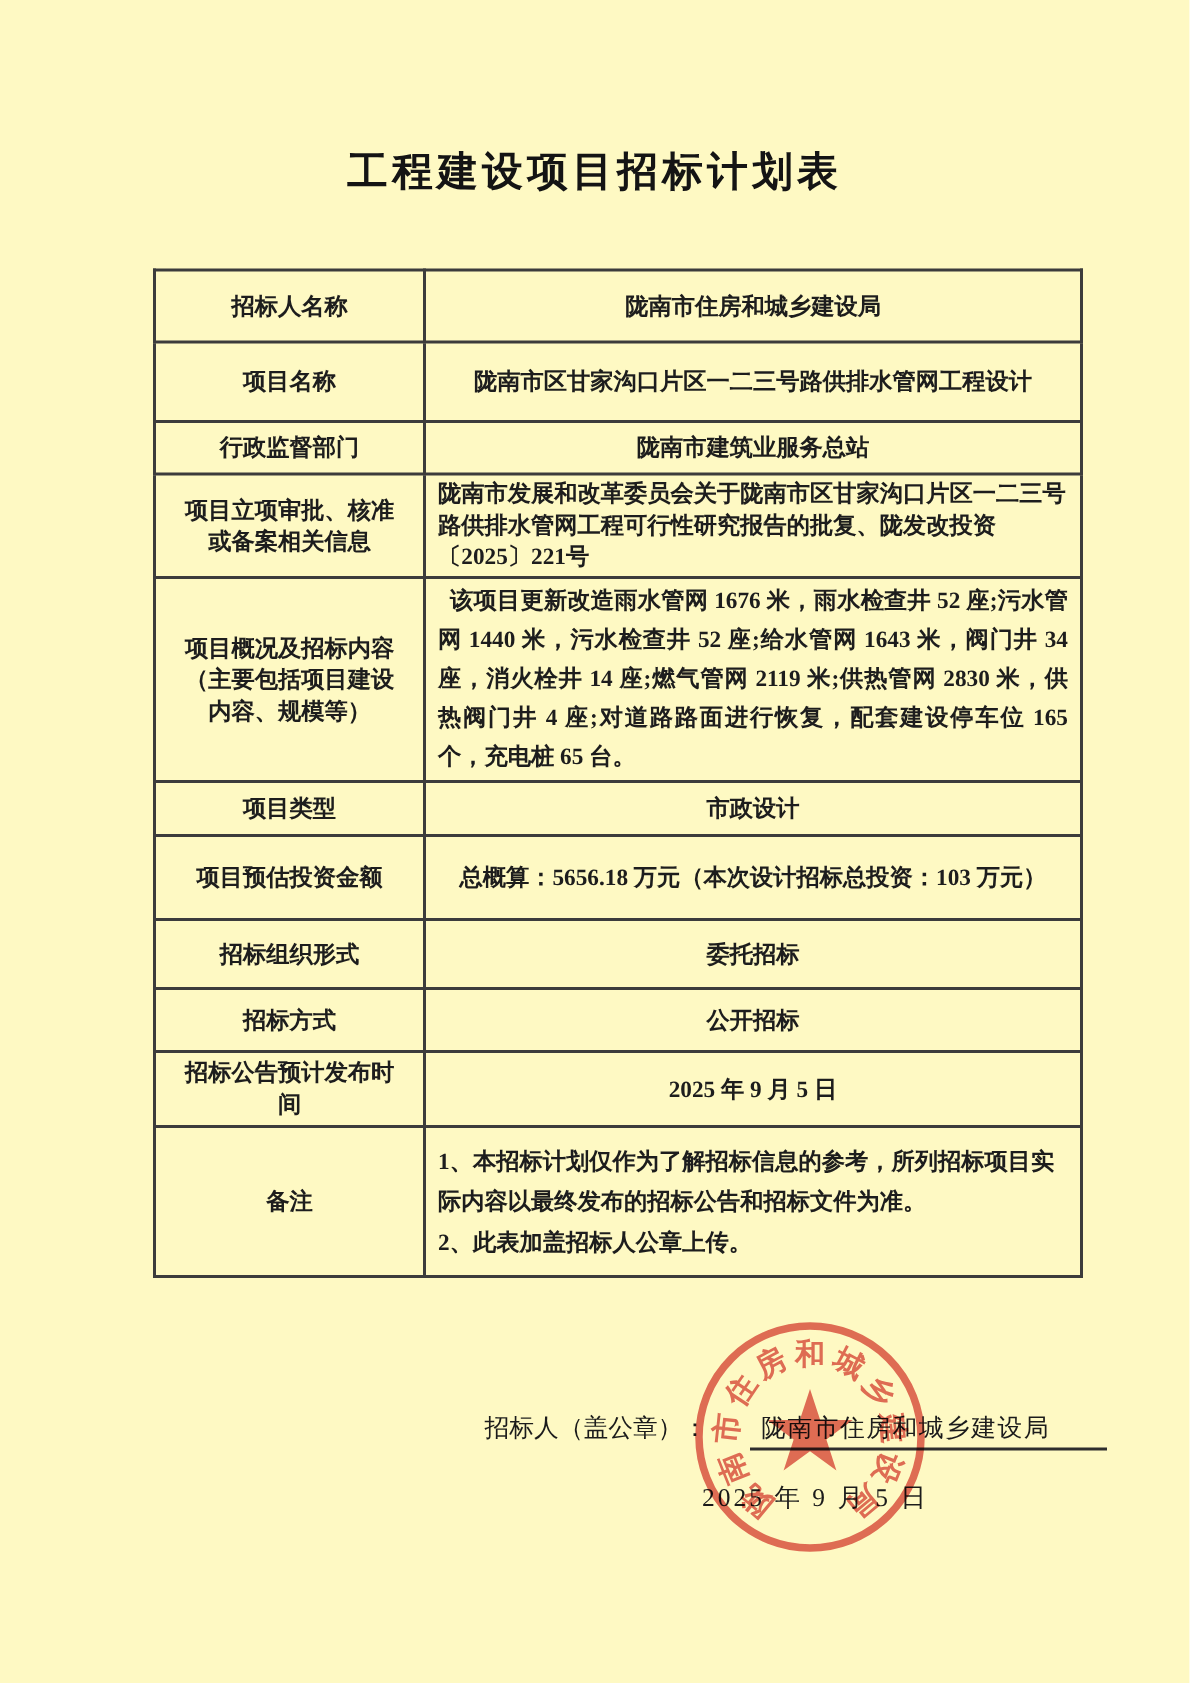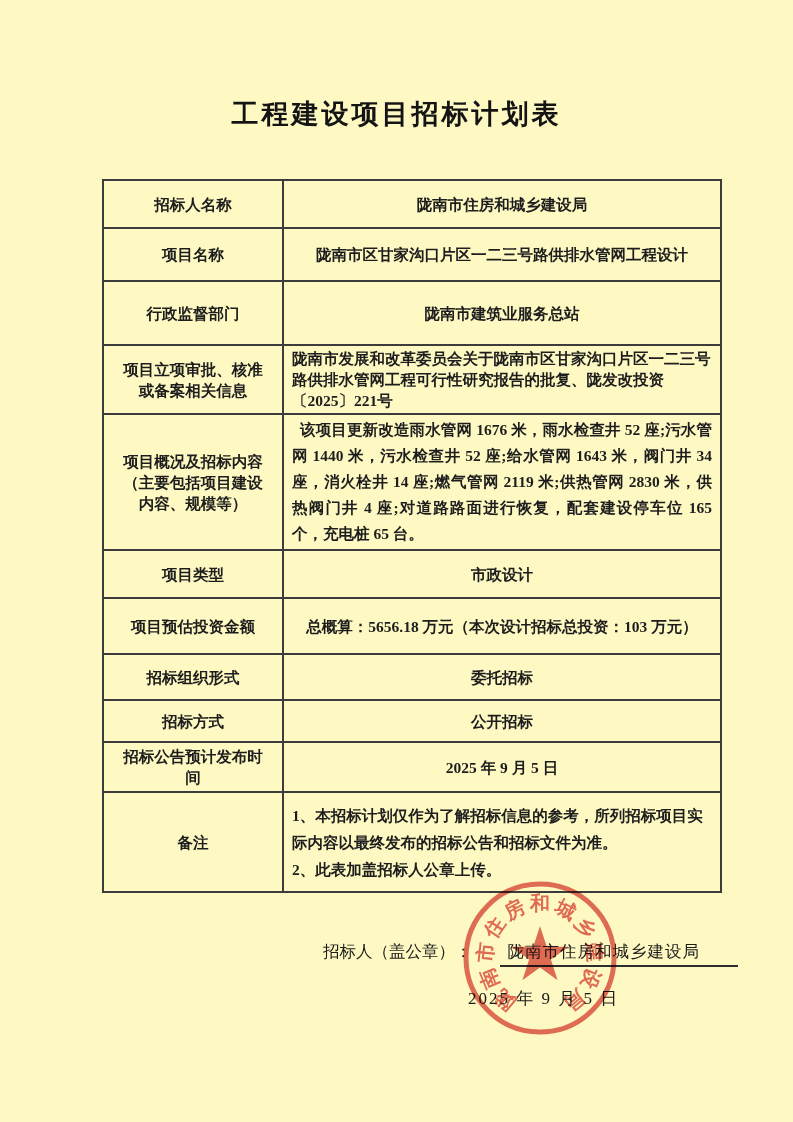--- a/index.html
+++ b/index.html
@@ -111,36 +111,36 @@
   <table class="tender-table">
     <tbody>
       <tr style="height:48px">
         <td class="lbl">招标人名称</td>
         <td class="val">陇南市住房和城乡建设局</td>
       </tr>
       <tr style="height:53px">
         <td class="lbl">项目名称</td>
         <td class="val">陇南市区甘家沟口片区一二三号路供排水管网工程设计</td>
       </tr>
-      <tr style="height:64px">
+      <tr style="height:35px">
         <td class="lbl">行政监督部门</td>
         <td class="val">陇南市建筑业服务总站</td>
       </tr>
       <tr style="height:68px">
         <td class="lbl">项目立项审批、核准
 或备案相关信息</td>
         <td class="val-wrap3">陇南市发展和改革委员会关于陇南市区甘家沟口片区一二三号路供排水管网工程可行性研究报告的批复、陇发改投资〔2025〕221号</td>
       </tr>
       <tr style="height:116px">
         <td class="lbl">项目概况及招标内容
 （主要包括项目建设
 内容、规模等）</td>
         <td class="val-para">该项目更新改造雨水管网 1676 米，雨水检查井 52 座;污水管网 1440 米，污水检查井 52 座;给水管网 1643 米，阀门井 34 座，消火栓井 14 座;燃气管网 2119 米;供热管网 2830 米，供热阀门井 4 座;对道路路面进行恢复，配套建设停车位 165 个，充电桩 65 台。</td>
       </tr>
-      <tr style="height:48px">
+      <tr style="height:36px">
         <td class="lbl">项目类型</td>
         <td class="val">市政设计</td>
       </tr>
       <tr style="height:56px">
         <td class="lbl">项目预估投资金额</td>
         <td class="val">总概算：5656.18 万元（本次设计招标总投资：103 万元）</td>
       </tr>
       <tr style="height:46px">
         <td class="lbl">招标组织形式</td>
         <td class="val">委托招标</td>

